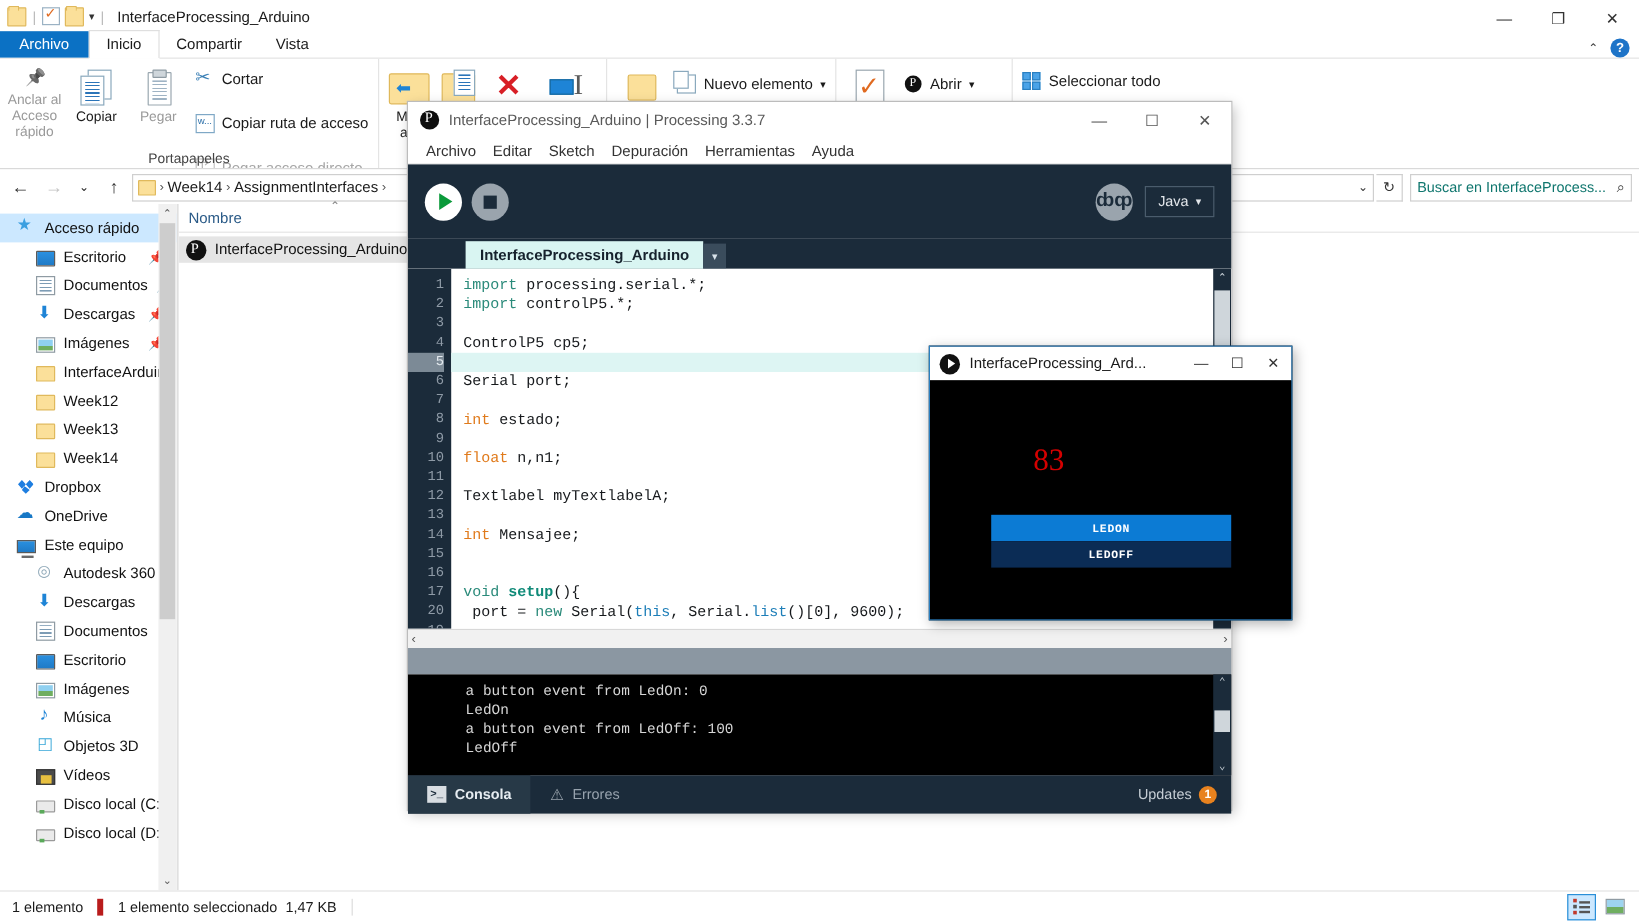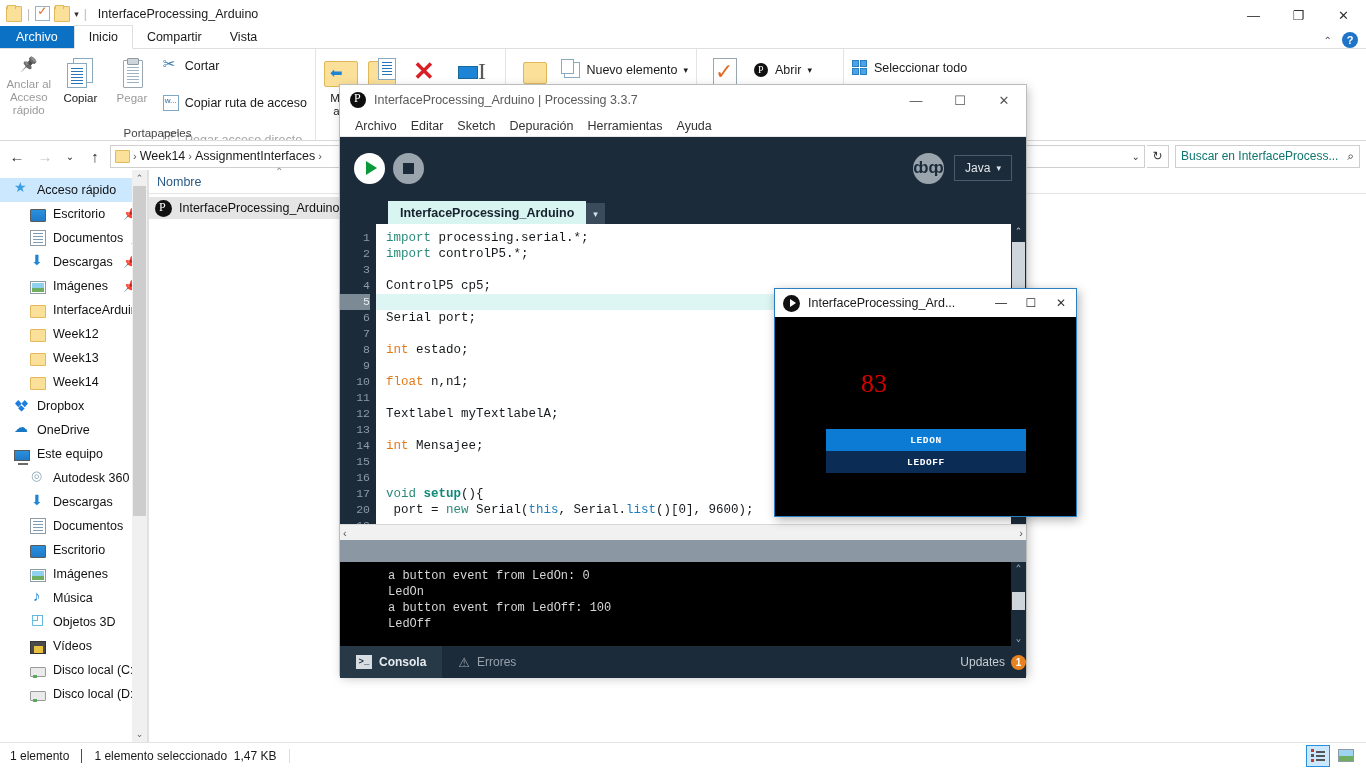--- a/index.html
+++ b/index.html
@@ -144,21 +144,21 @@
   .listpane { flex:1; background:#fff; position:relative; }
   .col-header { height:24px; display:flex; align-items:center; border-bottom:1px solid #e5e5e5; padding-left:8px; }
   .col-name { font-size:12.5px; color:#2a5a87; width:290px; position:relative; }
   .col-sort { position:absolute; left:118px; top:-9px; font-size:10px; color:#888; }
   .filerow { height:22px; display:flex; align-items:center; gap:7px; padding-left:6px; margin:3px 0 0 0; width:290px; background:#e5e5e5; }
   .pg-ico { width:17px; height:17px; border-radius:50%; background:#111; position:relative; flex:none; }
   .pg-ico .g { position:absolute; left:4px; top:0px; color:#fff; font-size:12px; font-family:"Liberation Serif", serif; }
   .filerow .fname { font-size:12.5px; color:#111; white-space:nowrap; }
 
   .statusbar { position:absolute; left:0; right:0; bottom:0; height:26px; border-top:1px solid #e3e3e3; display:flex; align-items:center; padding-left:10px; gap:0; background:#fff; }
-  .statusbar .sitem { font-size:12px; color:#1a1a1a; padding-right:12px; border-right:1px solid #b91c1c; margin-right:12px; }
+  .statusbar .sitem { font-size:12px; color:#1a1a1a; padding-right:12px; border-right:5px solid #b91c1c; margin-right:12px; }
   .statusbar .sitem.last { border-right:1px solid #dcdcdc; }
   .viewbtns { margin-left:auto; display:flex; gap:4px; padding-right:8px; }
   .vbtn { width:24px; height:22px; display:flex; align-items:center; justify-content:center; }
   .vbtn.sel { border:1px solid #2a8fd8; background:#cce8ff; }
   .vb-details { display:flex; gap:2px; align-items:center; }
   .vb-details .dots { display:flex; flex-direction:column; gap:2px; }
   .vb-details .dots i { width:3px; height:3px; background:#555; display:block; }
   .vb-details .dots i.red { background:#c0392b; }
   .vb-details .lines { display:flex; flex-direction:column; gap:2px; }
   .vb-details .lines i { width:9px; height:2px; background:#555; display:block; }
@@ -203,21 +203,21 @@
   .console { height:84px; background:#000; position:relative; padding:6px 0 0 48px; font-family:"Liberation Mono", monospace; font-size:12px; color:#d6d6d6; line-height:16px; }
   .console-scroll { position:absolute; right:0; top:0; bottom:0; width:15px; background:#1b2b3a; }
   .console-scroll .a { color:#c6ced5; font-size:9px; text-align:center; height:14px; line-height:14px; }
   .console-scroll .a.dn { position:absolute; bottom:0; left:0; right:0; }
   .cthumb { position:absolute; top:30px; left:1px; right:1px; height:18px; background:#cfd6db; }
   .statusline { height:32px; background:#1b2b3a; display:flex; align-items:stretch; }
   .stab { display:flex; align-items:center; gap:7px; padding:0 16px; font-size:12px; color:#97a2ad; }
   .stab.active { background:#273947; color:#e6ecf1; font-weight:bold; }
   .stab .cico { width:16px; height:14px; background:#d8dde2; color:#1b2b3a; font-size:9px; display:flex; align-items:center; justify-content:center; font-family:"Liberation Mono", monospace; }
   .stab .wico { color:#9aa4ad; font-size:13px; }
-  .updates { margin-left:auto; display:flex; align-items:center; gap:6px; font-size:12px; color:#c6ced5;justify-content:center; }
+  .updates { margin-left:auto; display:flex; align-items:center; gap:6px; padding-right:12px; font-size:12px; color:#c6ced5;justify-content:center; }
   .upd-badge { width:15px; height:15px; border-radius:50%; background:#e8821e; color:#fff; font-size:10px; display:flex; align-items:center; justify-content:center; font-weight:bold; }
 
   
   #sketch { position:absolute; left:774px; top:288px; width:303px; height:229px; background:#000; border:1px solid #2a7fc0; box-shadow:2px 3px 10px rgba(0,0,0,.3); }
   .sk-title { height:28px; background:#fff; display:flex; align-items:center; padding-left:8px; }
   .sk-logo { width:17px; height:17px; border-radius:50%; background:#111; position:relative; flex:none; display:flex; align-items:center; justify-content:center; }
   .sk-logo .tri { width:0; height:0; border-left:6px solid #fff; border-top:4px solid transparent; border-bottom:4px solid transparent; margin-left:2px; }
   .sk-title .t { margin-left:8px; font-size:12.5px; color:#1a1a1a; }
   .sk-wc { margin-left:auto; display:flex; }
   .sk-wc div { width:30px; height:28px; display:flex; align-items:center; justify-content:center; font-size:12px; color:#333; }

